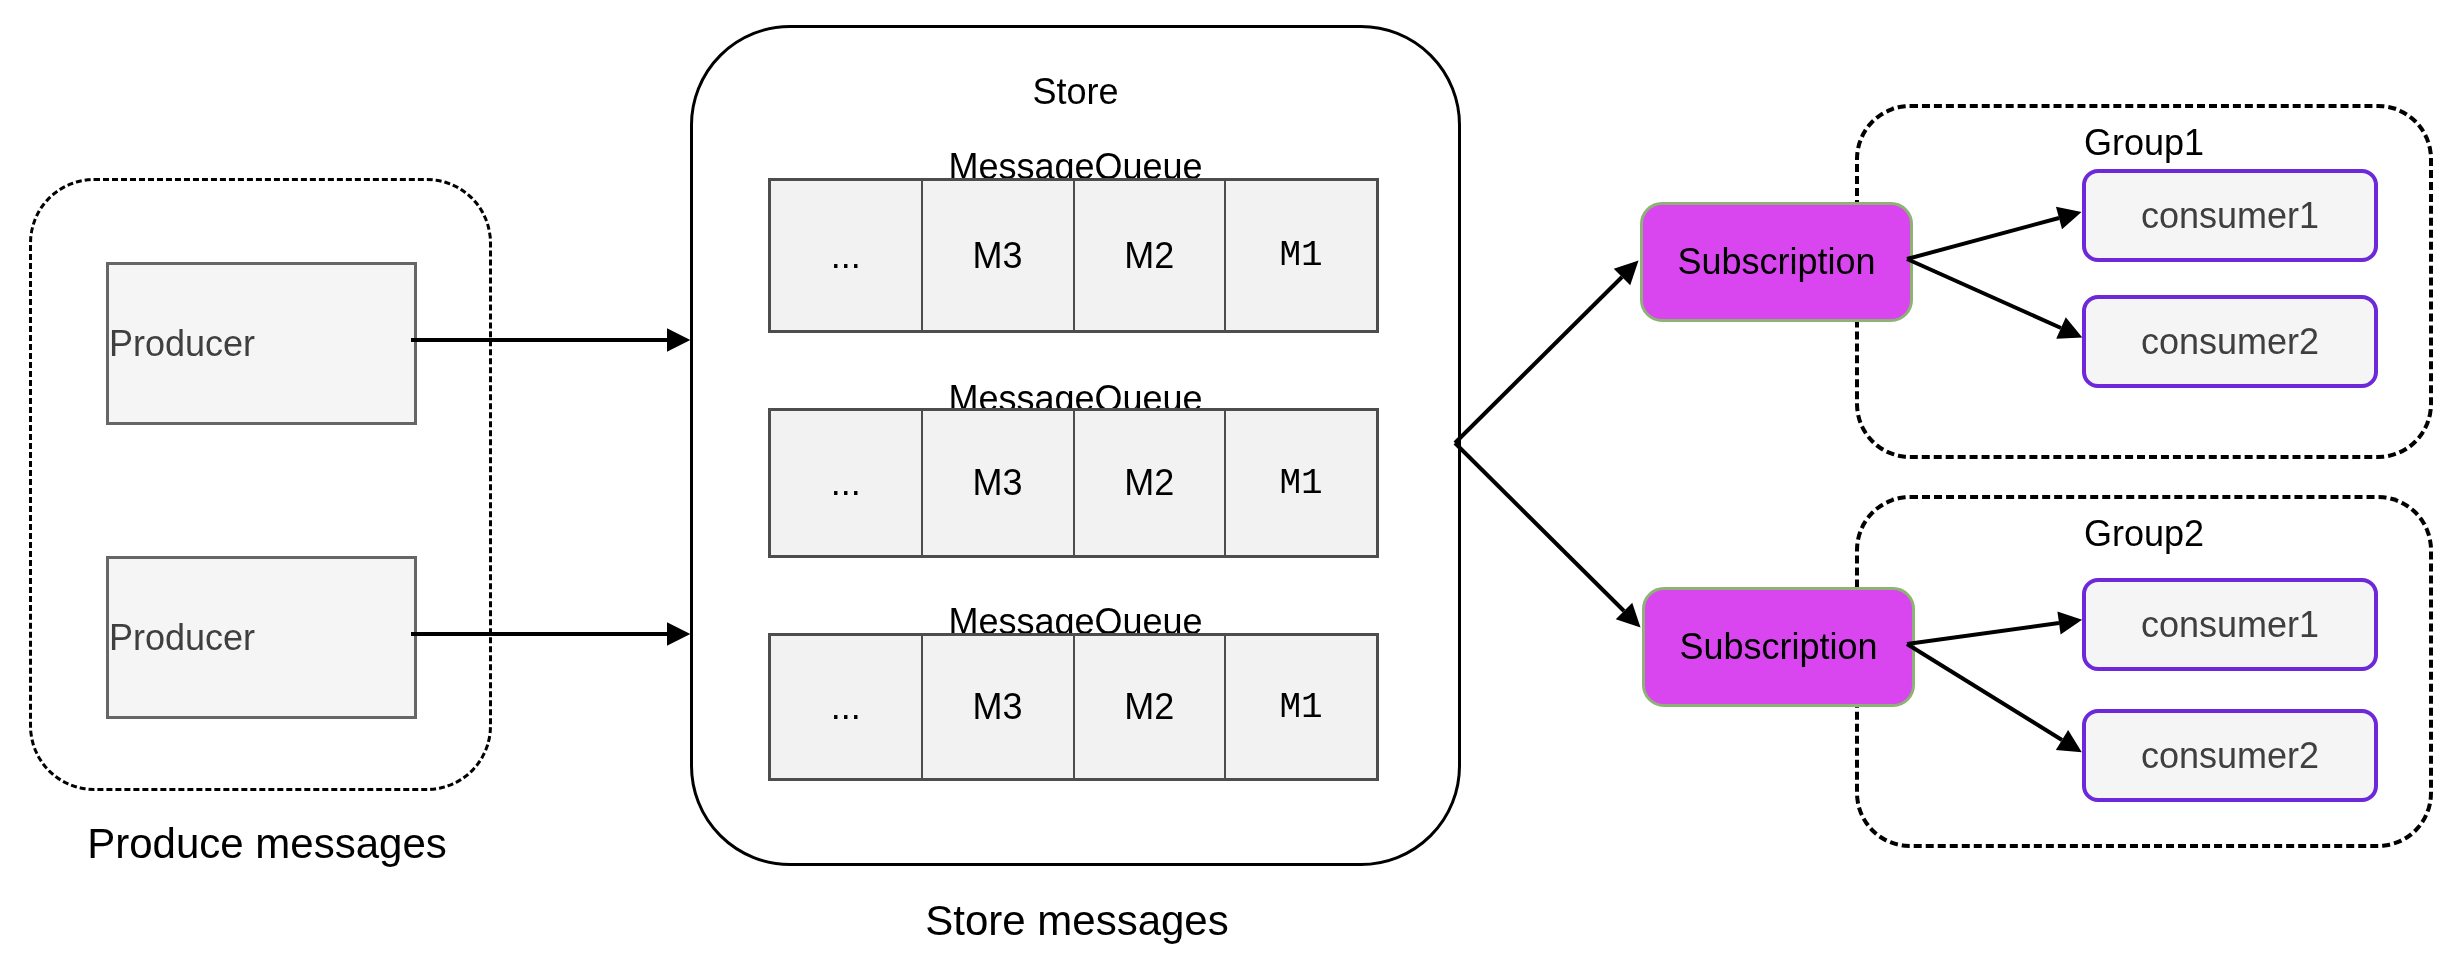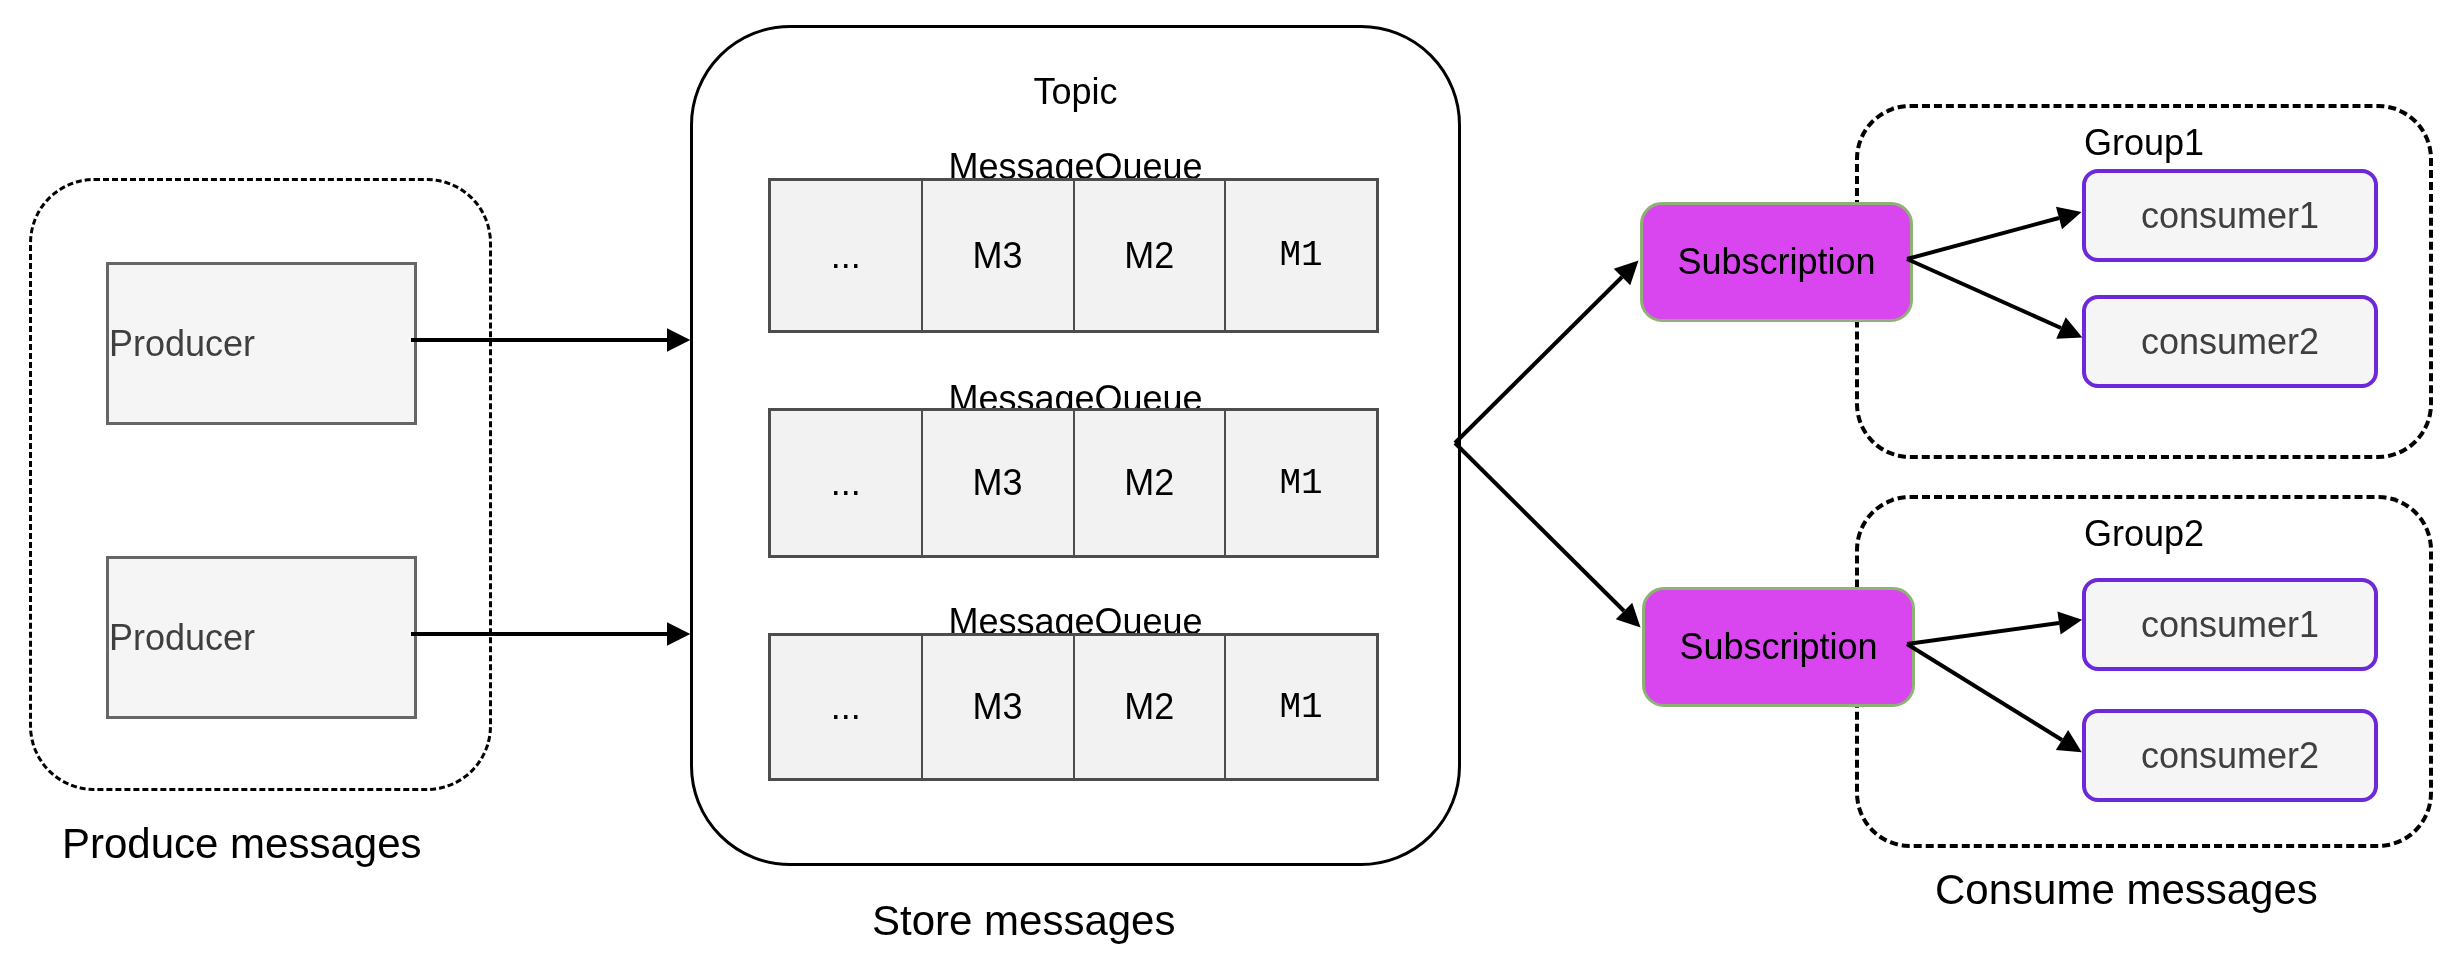--- a/index.html
+++ b/index.html
@@ -80,21 +80,21 @@
   .queue-cell:first-child{border-left-width:3px;}
   .queue-cell:last-child{border-right-width:3px;font-family:Liberation Mono, monospace;}
 
   .group-title{
     position:absolute;left:0;top:14px;width:100%;
     text-align:center;font-size:36px;color:#000000;
   }
 
   .section-label{
     position:absolute;
-    text-align:left;font-size:42px;color:#000000;
+    text-align:center;font-size:42px;color:#000000;
     z-index:2;
   }
 
   #arrow-layer{
     position:absolute;left:0;top:0;width:2452px;height:962px;
     z-index:5;pointer-events:none;
   }
   .arrow{stroke:#000000;stroke-width:4;fill:none;}
 </style>
 </head>
@@ -108,21 +108,21 @@
     <span>Producer</span>
   </div>
 
   <div class="node-box" style="left:106px;top:556px;width:305px;height:157px;">
     <span>Producer</span>
   </div>
 
   <div class="section-label" style="left:62px;top:820px;width:410px;">Produce messages</div>
 
   <div class="topic-container">
-    <div class="topic-title">Topic</div>
+    <div class="topic-title">Store</div>
 
     <div class="queue-label" style="top:118px;">MessageQueue</div>
     <div class="queue-row" style="top:150px;height:155px;">
       <div class="queue-cell">...</div>
       <div class="queue-cell">M3</div>
       <div class="queue-cell">M2</div>
       <div class="queue-cell">M1</div>
     </div>
 
     <div class="queue-label" style="top:350px;">MessageQueue</div>
@@ -167,21 +167,20 @@
     <span>consumer2</span>
   </div>
 
   <div class="consumer-box" style="left:2082px;top:578px;width:288px;height:85px;">
     <span>consumer1</span>
   </div>
   <div class="consumer-box" style="left:2082px;top:709px;width:288px;height:85px;">
     <span>consumer2</span>
   </div>
 
-  <div class="section-label" style="left:1935px;top:866px;width:430px;">Consume messages</div>
 
   <svg id="arrow-layer" width="2452" height="962" viewBox="0 0 2452 962" xmlns="http://www.w3.org/2000/svg">
     <defs>
       <marker id="ah" viewBox="0 0 12 12" refX="1" refY="6" markerWidth="7" markerHeight="7" orient="auto-start-reverse">
         <path d="M1,1 L11,6 L1,11 Z" fill="#000000"></path>
       </marker>
     </defs>
 
     <line class="arrow" x1="411" y1="340" x2="667" y2="340" marker-end="url(#ah)"></line>
 

